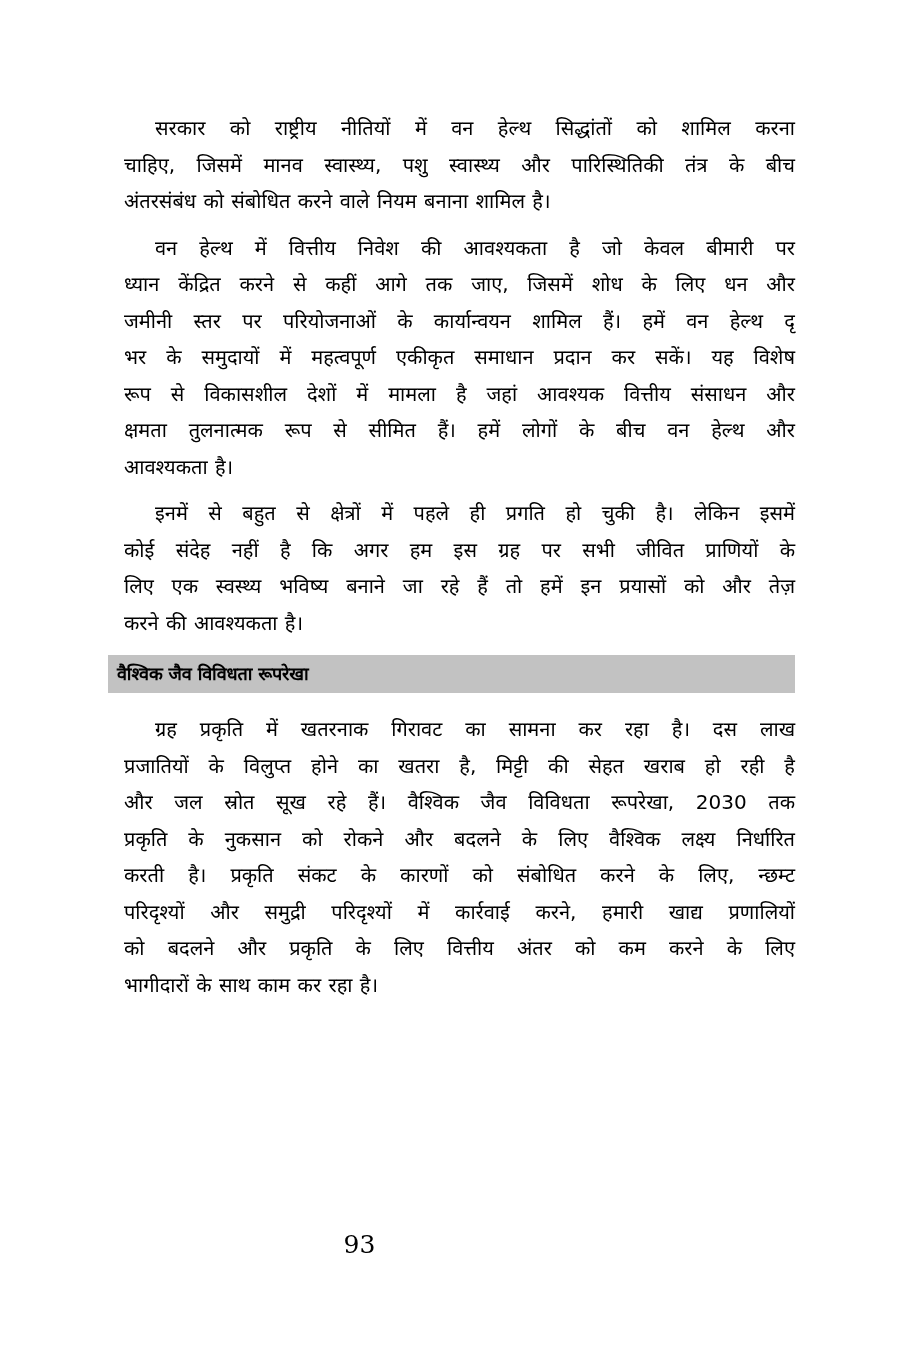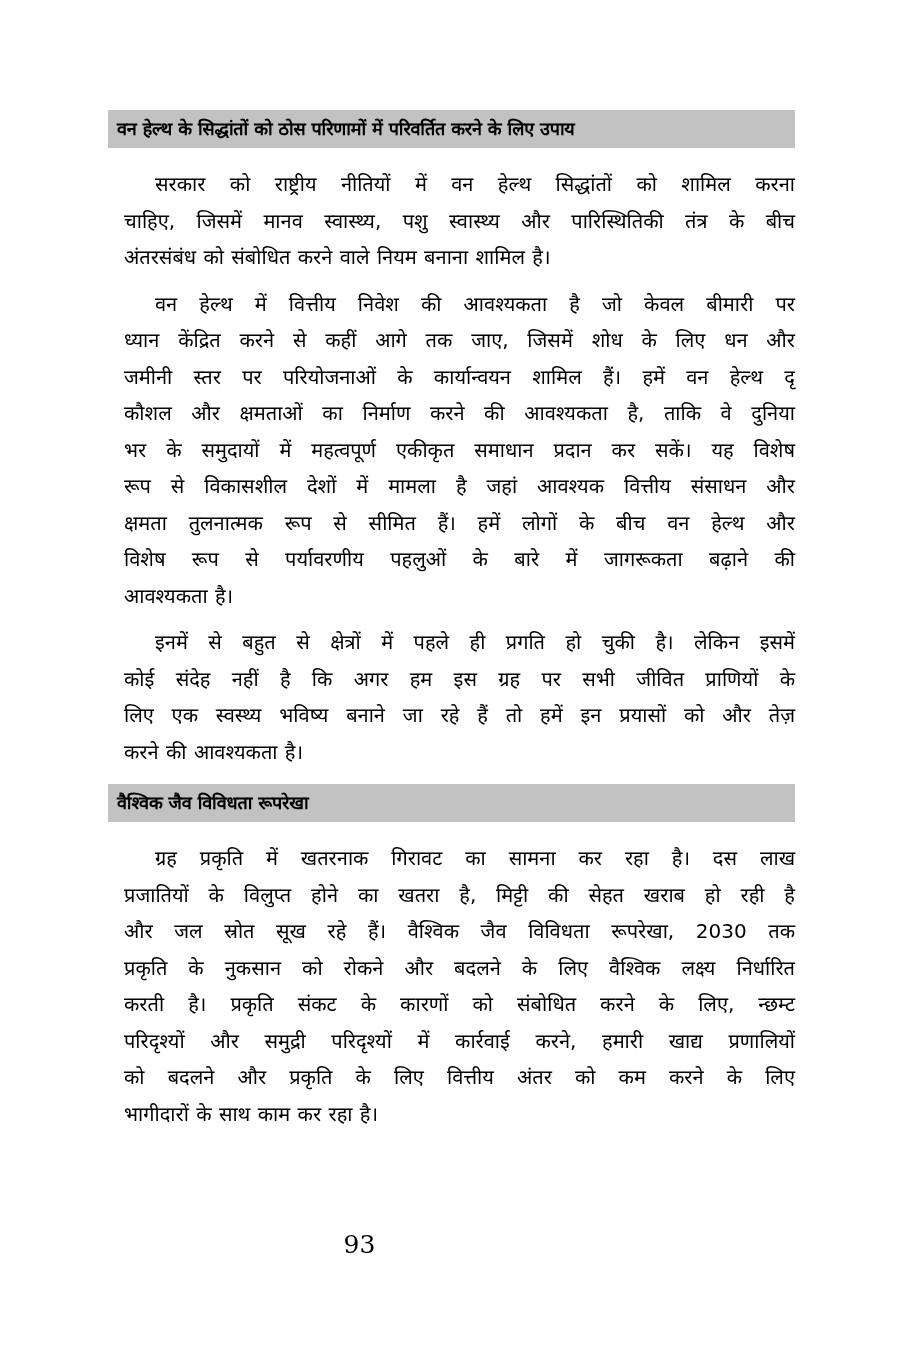--- a/index.html
+++ b/index.html
@@ -61,36 +61,33 @@
     color: #000000;
   }
 </style>
 </head>
 <body>
 
 <div class="page">
   <main class="content">
 
     <section class="doc-section">
-      <h2 class="section-heading">वन हेल्थ के सिद्धांतों को ठोस परिणामों में परिवर्तित करने के लिए उपाय</h2>
       <div class="section-body">
           <div class="paragraph">
             <div class="line">सरकार को राष्ट्रीय नीतियों में वन हेल्थ सिद्धांतों को शामिल करना</div>
             <div class="line">चाहिए, जिसमें मानव स्वास्थ्य, पशु स्वास्थ्य और पारिस्थितिकी तंत्र के बीच</div>
             <div class="line last">अंतरसंबंध को संबोधित करने वाले नियम बनाना शामिल है।</div>
           </div>
           <div class="paragraph">
             <div class="line">वन हेल्थ में वित्तीय निवेश की आवश्यकता है जो केवल बीमारी पर</div>
             <div class="line">ध्यान केंद्रित करने से कहीं आगे तक जाए, जिसमें शोध के लिए धन और</div>
             <div class="line">जमीनी स्तर पर परियोजनाओं के कार्यान्वयन शामिल हैं। हमें वन हेल्थ दृ</div>
-            <div class="line">कौशल और क्षमताओं का निर्माण करने की आवश्यकता है, ताकि वे दुनिया</div>
             <div class="line">भर के समुदायों में महत्वपूर्ण एकीकृत समाधान प्रदान कर सकें। यह विशेष</div>
             <div class="line">रूप से विकासशील देशों में मामला है जहां आवश्यक वित्तीय संसाधन और</div>
             <div class="line">क्षमता तुलनात्मक रूप से सीमित हैं। हमें लोगों के बीच वन हेल्थ और</div>
-            <div class="line">विशेष रूप से पर्यावरणीय पहलुओं के बारे में जागरूकता बढ़ाने की</div>
             <div class="line last">आवश्यकता है।</div>
           </div>
           <div class="paragraph">
             <div class="line">इनमें से बहुत से क्षेत्रों में पहले ही प्रगति हो चुकी है। लेकिन इसमें</div>
             <div class="line">कोई संदेह नहीं है कि अगर हम इस ग्रह पर सभी जीवित प्राणियों के</div>
             <div class="line">लिए एक स्वस्थ्य भविष्य बनाने जा रहे हैं तो हमें इन प्रयासों को और तेज़</div>
             <div class="line last">करने की आवश्यकता है।</div>
           </div>
         </div>
     </section>

